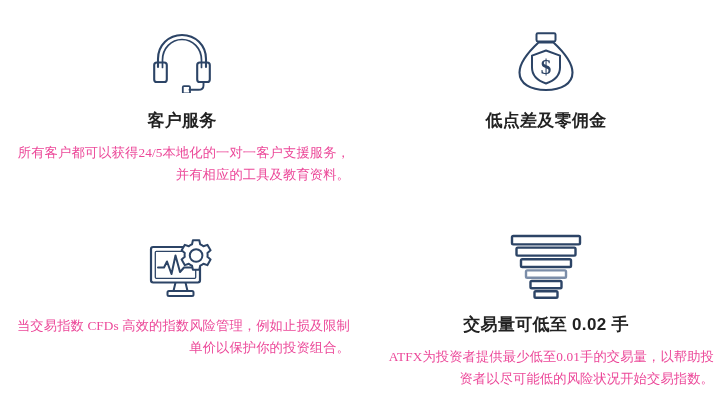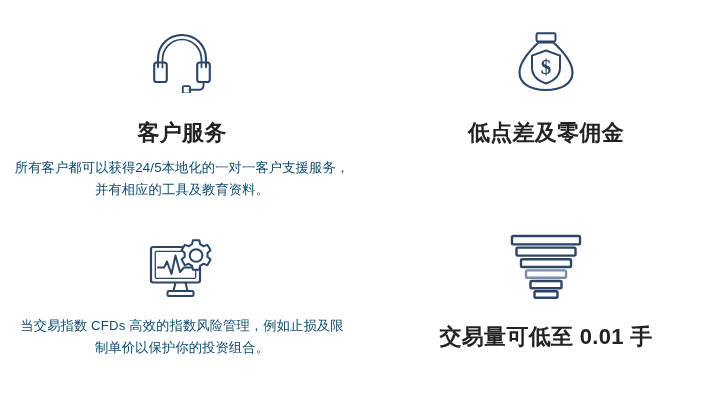--- a/index.html
+++ b/index.html
@@ -38,38 +38,39 @@
     height: 72px;
     display: flex;
     align-items: center;
     justify-content: center;
   }
   .feature-icon svg {
     display: block;
   }
 
   .feature-title {
-    font-size: 22px;
+    font-size: 17px;
     font-weight: bold;
     color: #222222;
     letter-spacing: 0.3px;
     text-align: center;
-    margin-top: 22px;
+    margin-top: 13px;
     line-height: 1.2;
     white-space: nowrap;
   }
 
   .feature-desc {
     font-size: 13.3px;
-    color: #0c4a6e;
+    color: #ec4899;
     line-height: 1.62;
-    text-align: center;
+    text-align: right;
     margin-top: 11px;
     max-width: 344px;
     letter-spacing: 0.1px;
+    font-family: Liberation Serif, serif;
   }
   .card-4 .feature-desc { max-width: 352px; }
   .card-2 .feature-desc { max-width: 346px; }
 </style>
 </head>
 <body>
 
 <div class="features-grid">
 
   <div class="feature-card card-1">
@@ -118,16 +119,17 @@
     <div class="feature-icon">
       <svg width="74" height="66" viewBox="0 0 74 66" fill="none" xmlns="http://www.w3.org/2000/svg">
         <rect x="3" y="3" width="68" height="8.4" rx="1.3" stroke="#2c4466" stroke-width="2.4" fill="none"></rect>
         <rect x="7.5" y="14.6" width="59" height="8.0" rx="1.3" stroke="#2c4466" stroke-width="2.4" fill="none"></rect>
         <rect x="12" y="26.2" width="50" height="7.8" rx="1.3" stroke="#2c4466" stroke-width="2.4" fill="none"></rect>
         <rect x="17" y="37.4" width="40" height="7.4" rx="1.3" stroke="#7b8da8" stroke-width="2.4" fill="none"></rect>
         <rect x="21.5" y="48.0" width="31" height="7.2" rx="1.3" stroke="#2c4466" stroke-width="2.4" fill="none"></rect>
         <rect x="25.5" y="58.2" width="23" height="6.6" rx="1.3" stroke="#2c4466" stroke-width="2.4" fill="none"></rect>
       </svg>
     </div>
-    <div class="feature-title">交易量可低至 0.01 手</div>
+    <div class="feature-title">交易量可低至 0.02 手</div>
+    <div class="feature-desc">ATFX为投资者提供最少低至0.01手的交易量，以帮助投资者以尽可能低的风险状况开始交易指数。</div>
   </div>
 
 </div>
 
 </body></html>

